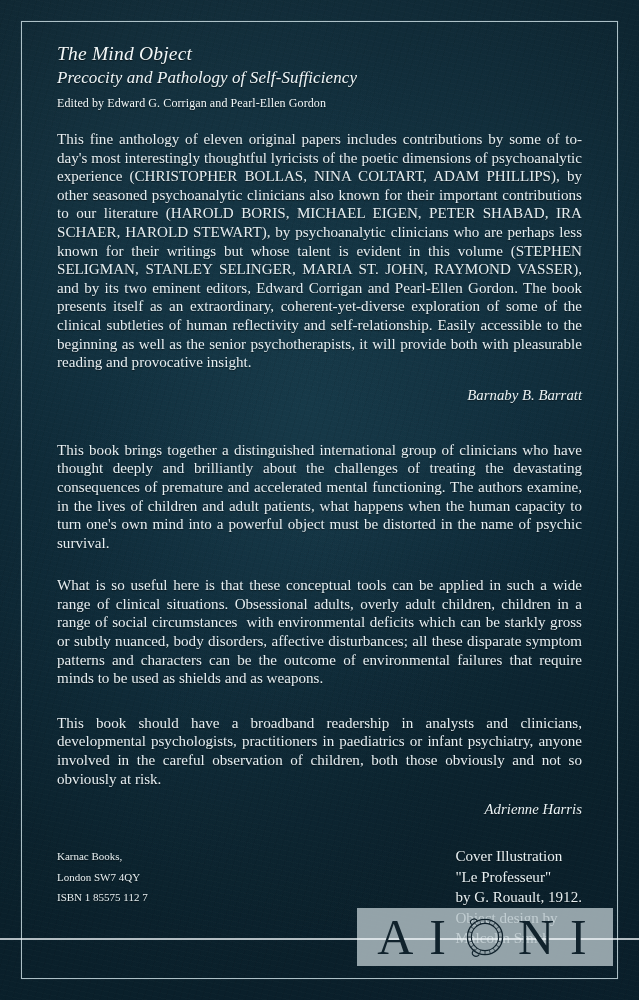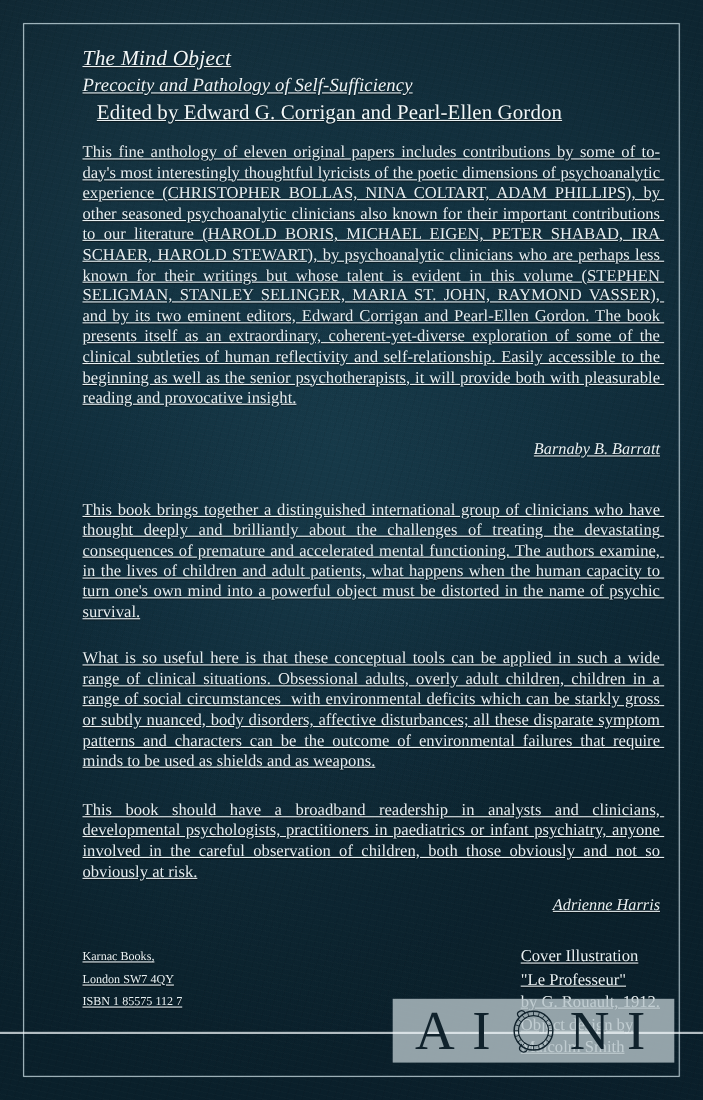--- a/index.html
+++ b/index.html
@@ -55,26 +55,25 @@
     right: 21px;
     bottom: 21px;
     border: 1px solid rgba(214, 232, 238, 0.80);
     box-shadow: 0 0 1px rgba(255,255,255,0.22);
     pointer-events: none;
     z-index: 3;
   }
 
   #content {
     position: absolute;
-    left: 75px;
+    left: 57px;
     top: 41px;
     width: 525px;
     z-index: 4;
     color: #e9f1f3;
-    text-decoration: underline;
   }
 
   .title-block { margin-bottom: 14px; }
 
   .book-title {
     font-style: italic;
     font-size: 19.5px;
     line-height: 25px;
     letter-spacing: 0.2px;
     color: #f1f7f8;
@@ -82,26 +81,25 @@
   }
   .book-subtitle {
     font-style: italic;
     font-size: 17px;
     line-height: 24px;
     letter-spacing: 0.1px;
     color: #eef5f7;
     text-shadow: 0 1px 1px rgba(0,0,0,0.55);
   }
   .book-editors {
-    font-size: 19px;
+    font-size: 12px;
     line-height: 26px;
     letter-spacing: 0.1px;
     color: #f2f8f9;
     text-shadow: 0 1px 1px rgba(0,0,0,0.5);
-    margin-left: 13px;
   }
 
   .para {
     font-size: 15.1px;
     line-height: 18.6px;
     text-align: justify;
     text-justify: inter-word;
     color: #e6eef1;
     text-shadow: 0 1px 1px rgba(0,0,0,0.5);
     margin: 0;
@@ -113,21 +111,21 @@
   .para.p4 { margin-top: 26px; }
 
   .attribution {
     font-style: italic;
     font-size: 14.8px;
     line-height: 19px;
     text-align: right;
     color: #eaf2f4;
     text-shadow: 0 1px 1px rgba(0,0,0,0.5);
   }
-  .attrib-barratt { margin-top: 28px; }
+  .attrib-barratt { margin-top: 14px; }
   .attrib-harris  { margin-top: 12px; }
 
   #colophon {
     display: flex;
     justify-content: space-between;
     align-items: flex-start;
     margin-top: 27px;
   }
   .publisher {
     font-size: 11px;

